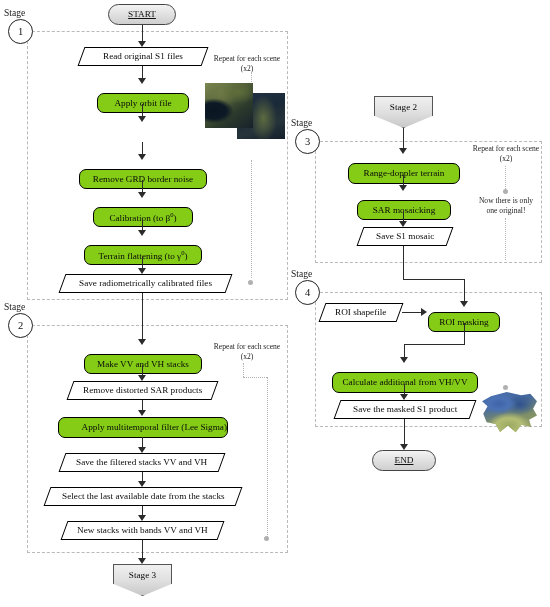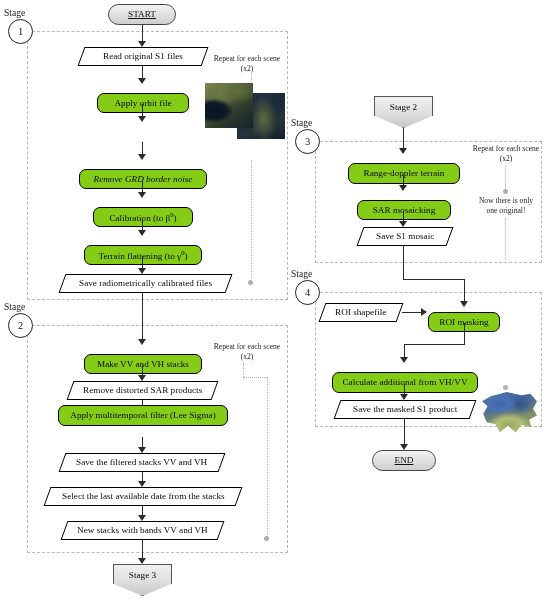--- a/index.html
+++ b/index.html
@@ -179,21 +179,21 @@
     <span>Apply orbit file</span>
   </div>
 
   <div class="vline" style="left:142px;top:104px;height:14px;"></div>
   <div class="arrowdown" style="left:138px;top:116px;"></div>
 
 
   <div class="vline" style="left:142px;top:142px;height:14px;"></div>
   <div class="arrowdown" style="left:138px;top:154px;"></div>
 
-  <div class="node process" style="left:79px;top:160px;width:128px;height:20px;font-style:italic;">
+  <div class="node process" style="left:79px;top:160px;width:128px;height:20px;">
     <span>Remove GRD border noise</span>
   </div>
 
   <div class="vline" style="left:142px;top:180px;height:14px;"></div>
   <div class="arrowdown" style="left:138px;top:192px;"></div>
 
   <div class="node process" style="left:93px;top:198px;width:100px;height:20px;">
     <span>Calibration (to β<sup>0</sup>)</span>
   </div>
 
@@ -235,21 +235,21 @@
   <div class="vline" style="left:142px;top:365px;height:12px;"></div>
   <div class="arrowdown" style="left:138px;top:375px;"></div>
 
   <div class="node io" style="left:70px;top:381px;width:145px;height:19px;">
     <span>Remove distorted SAR products</span>
   </div>
 
   <div class="vline" style="left:142px;top:400px;height:12px;"></div>
   <div class="arrowdown" style="left:138px;top:410px;"></div>
 
-  <div class="node process" style="left:58px;top:396px;width:170px;height:21px;">
+  <div class="node process" style="left:58px;top:408px;width:170px;height:21px;justify-content:flex-end;">
     <span>Apply multitemporal filter (Lee Sigma)</span>
   </div>
 
   <div class="vline" style="left:142px;top:437px;height:12px;"></div>
   <div class="arrowdown" style="left:138px;top:447px;"></div>
 
   <div class="node io" style="left:62px;top:453px;width:160px;height:19px;">
     <span>Save the filtered stacks VV and VH</span>
   </div>
 

